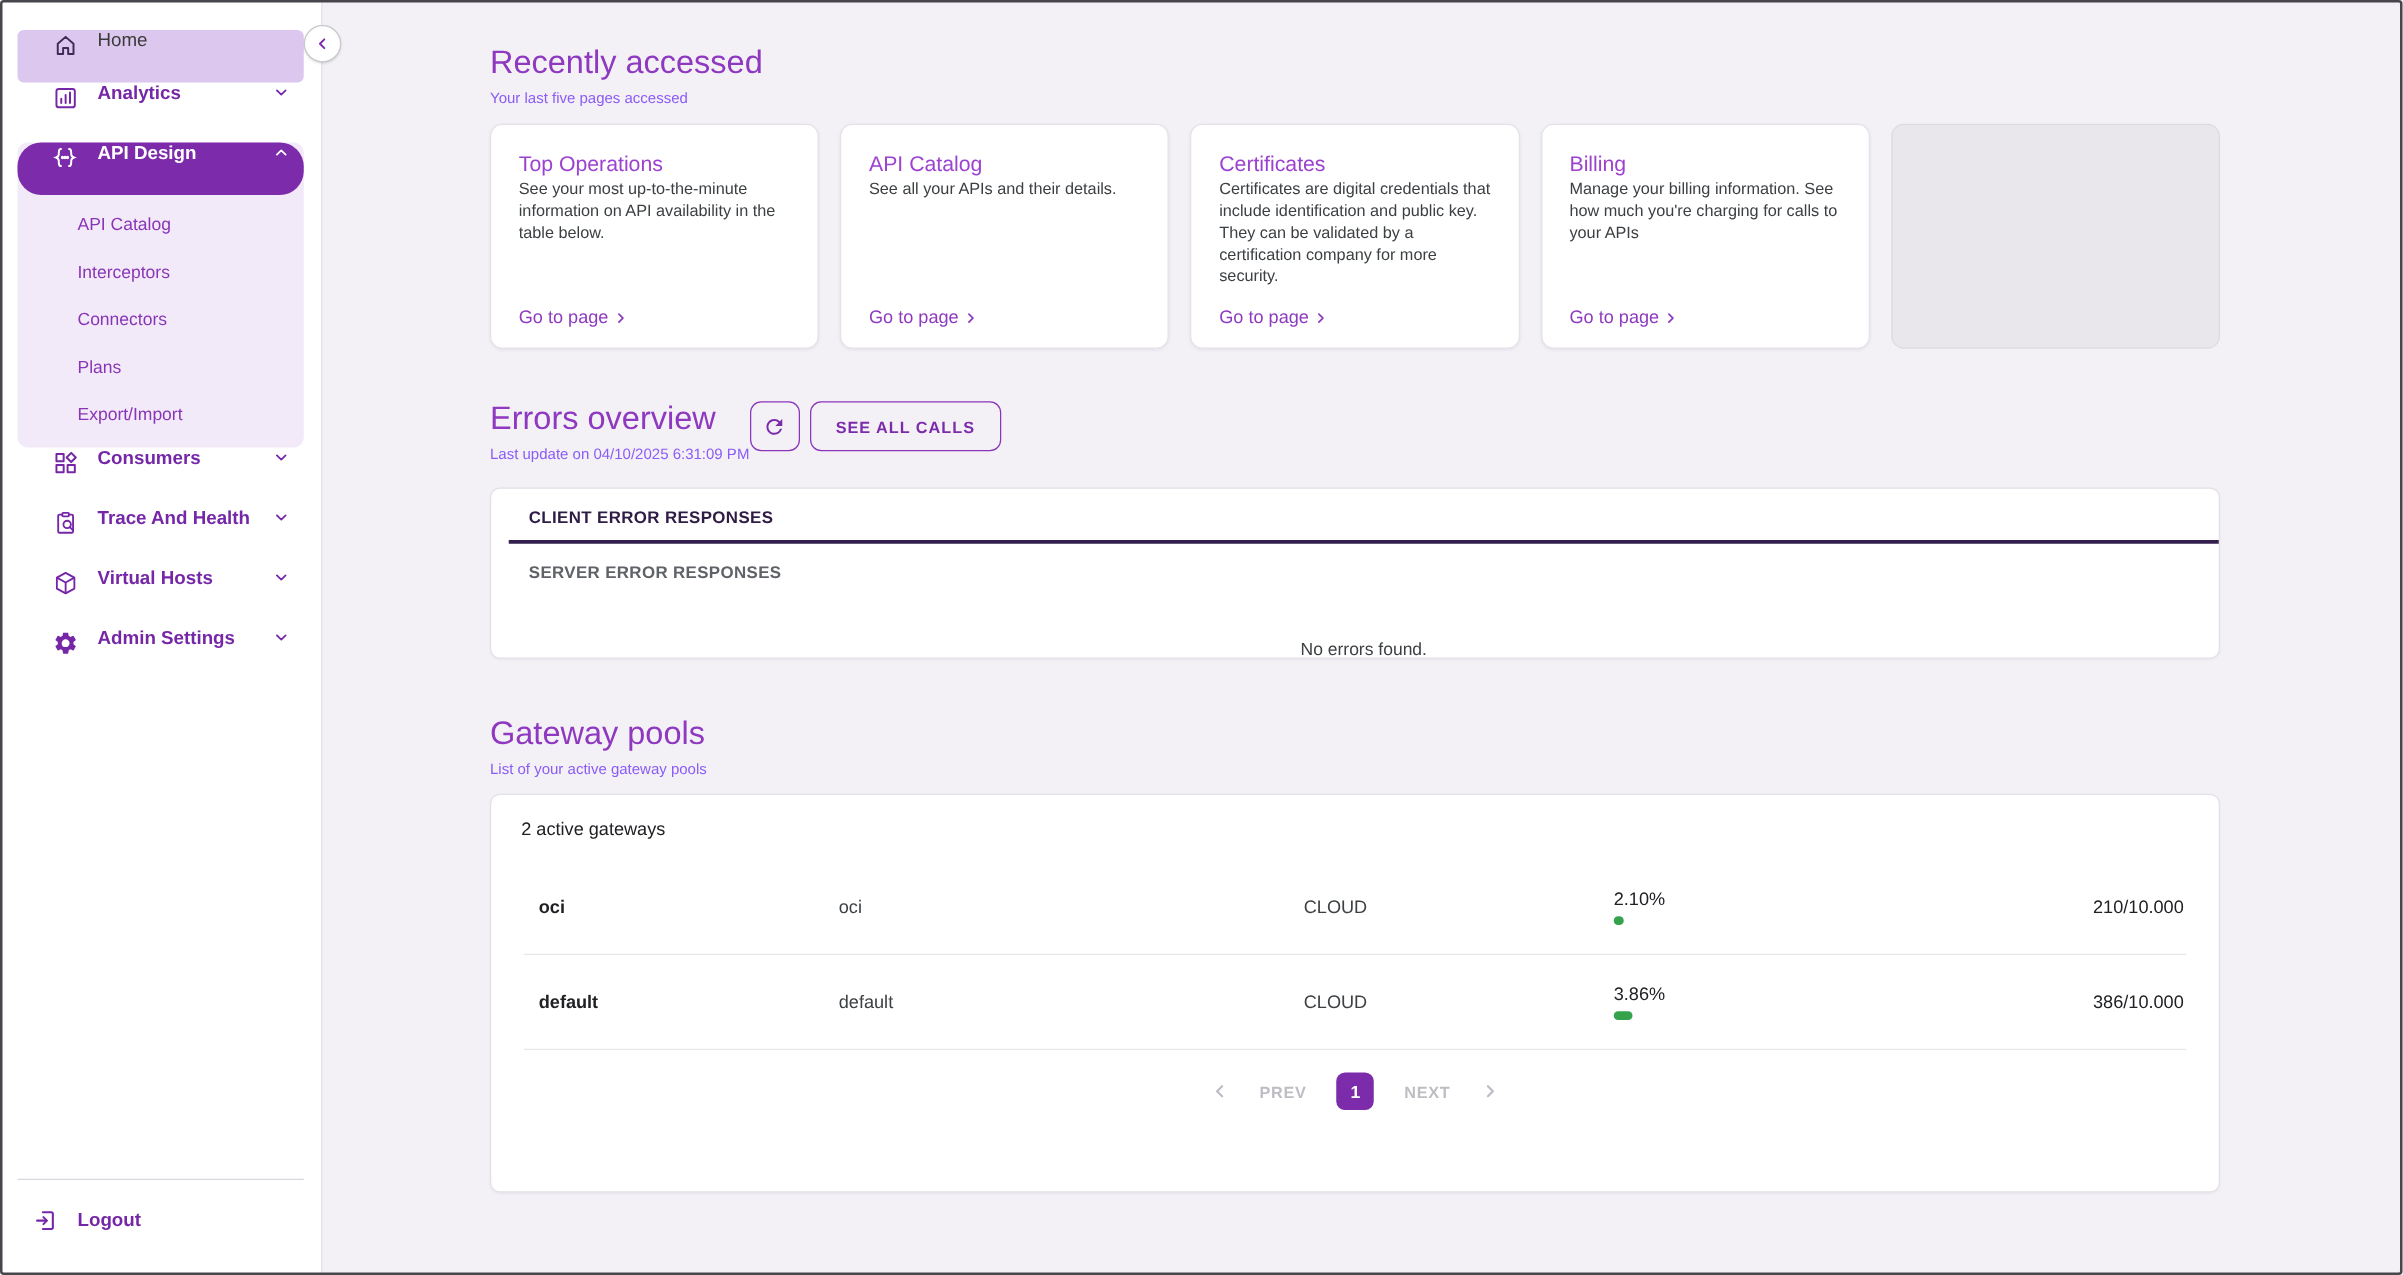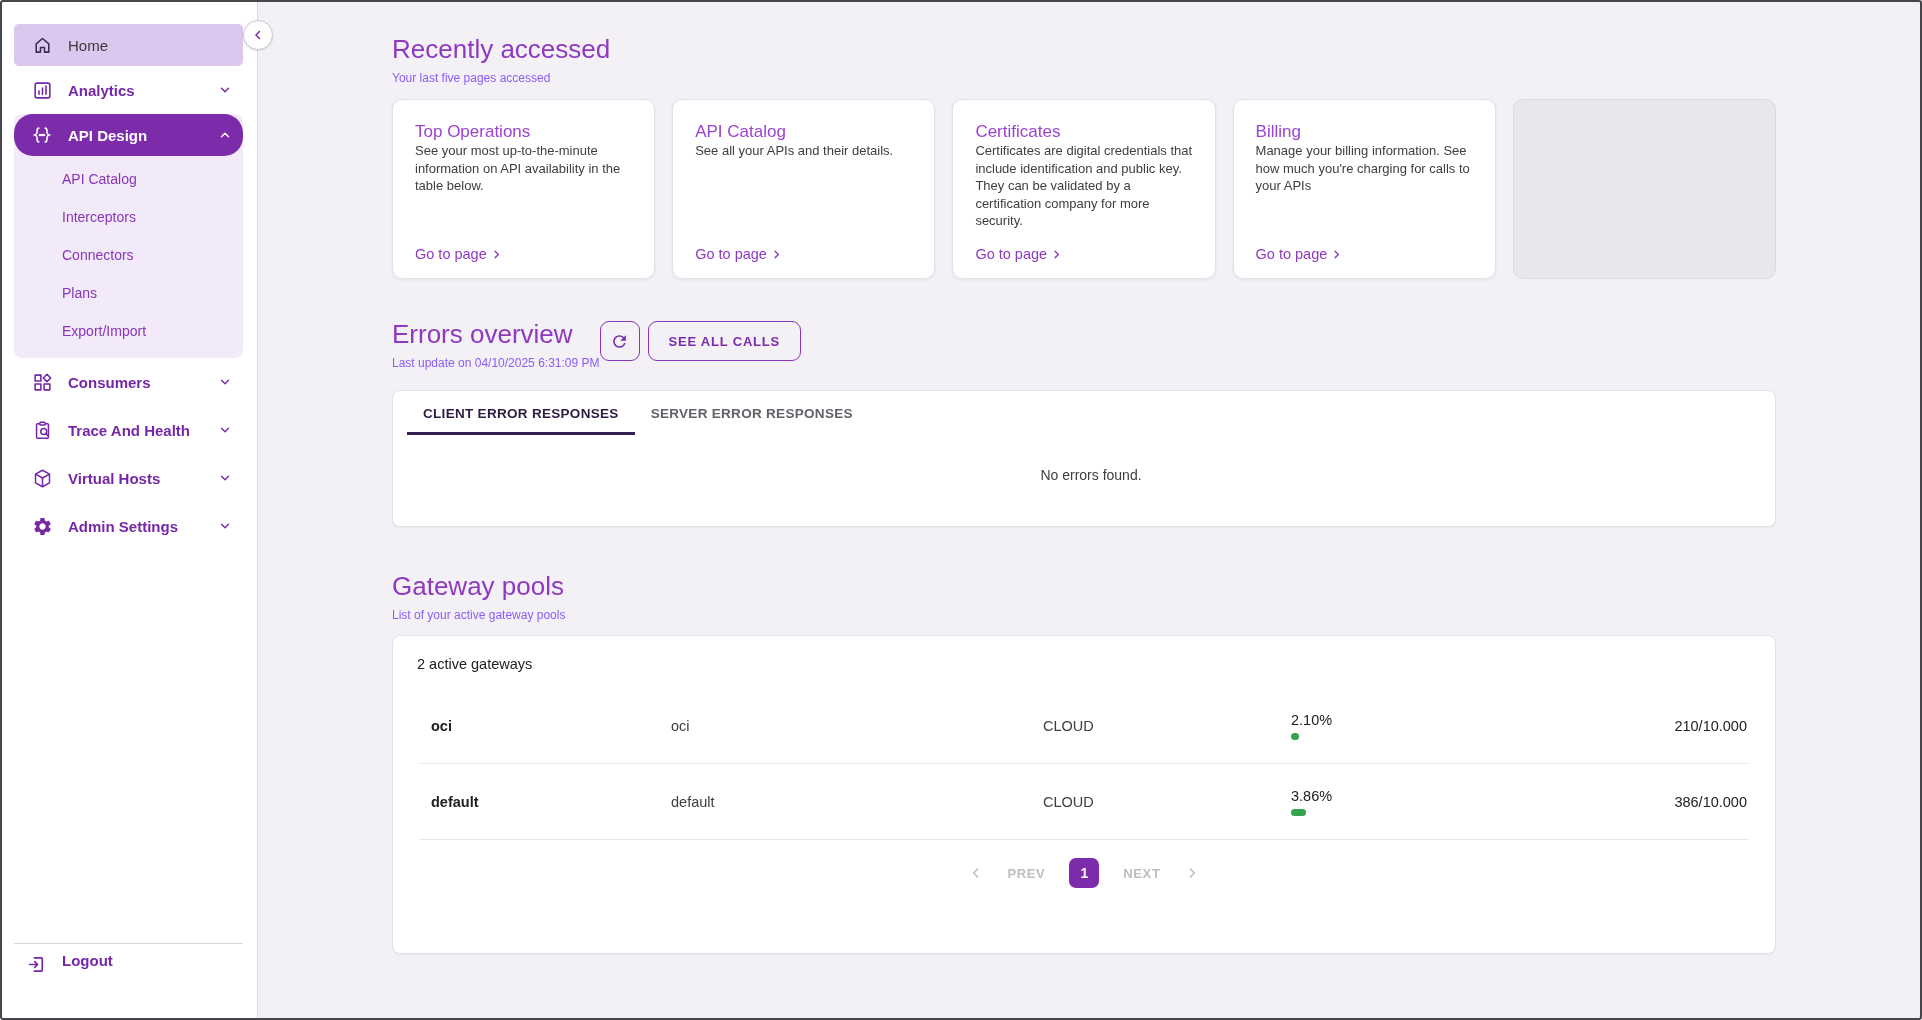--- a/index.html
+++ b/index.html
@@ -3,33 +3,33 @@
 <meta charset="utf-8">
 <style>
   * { margin:0; padding:0; box-sizing:border-box; }
   html,body { width:1922px; height:1020px; overflow:hidden;
     font-family:"Liberation Sans","DejaVu Sans",sans-serif; background:#f3f1f6; }
   .frame { position:fixed; inset:0; border:2px solid #46464c; border-radius:3px; pointer-events:none; z-index:99; }
 
   
   .sidebar { position:absolute; left:0; top:0; bottom:0; width:258px; background:#ffffff;
     border-right:1px solid #dddbe1; display:flex; flex-direction:column; padding:24px 14px 20px 14px; }
-  .nav-item { display:flex; align-items:center; height:48px; padding:0 10px 0 16px;
+  .nav-item { display:flex; height:48px; padding:0 10px 0 26px;
     border-radius:6px; cursor:pointer; color:#7527a8; font-weight:bold; font-size:15px; }
   .nav-item .ic { width:24px; height:24px; margin-right:14px; flex:none; display:flex; align-items:center; justify-content:center; }
   .nav-item .chev { margin-left:auto; width:16px; height:16px; display:flex; align-items:center; justify-content:center; }
   .nav-home { height:42px; background:#dcc8ef; color:#3a3a3a; font-weight:normal; border-radius:5px; }
   .nav-home .ic { color:#3f2b56; }
   .nav-group { background:#f2e9f9; border-radius:8px; margin-top:0; padding-bottom:8px; }
   .nav-active { background:#7c2baa; color:#ffffff; height:42px; border-radius:19px; }
   .sub-item { display:flex; align-items:center; height:38px; padding-left:48px; font-size:14px;
     color:#8936b6; cursor:pointer; border-radius:5px; }
   .sub-first { margin-top:4px; }
   .sidebar-divider { margin-top:auto; border-top:1px solid #d9d7dd; }
-  .logout-row { display:flex; align-items:flex-start; height:48px; padding:0 10px; margin-top:8px;
+  .logout-row { display:flex; align-items:center; height:48px; padding:0 10px; margin-top:8px;
     color:#7527a8; font-weight:bold; font-size:15px; cursor:pointer; }
   .logout-row .ic { width:24px; height:24px; margin-right:14px; display:flex; align-items:center; justify-content:center; }
   .collapse-btn { position:absolute; left:243px; top:20px; width:30px; height:30px; border-radius:50%;
     background:#ffffff; border:1px solid #c8c8ce; box-shadow:0 1px 2px rgba(0,0,0,.12); z-index:5;
     display:flex; align-items:center; justify-content:center; color:#7c2baa; cursor:pointer; }
 
   
   .main { position:absolute; left:258px; top:0; right:0; bottom:0; overflow:hidden;
     padding:34px 146px 0 134px; }
   .sec-title { font-size:26px; color:#8e39c0; font-weight:normal; }
@@ -47,21 +47,21 @@
   .errors-head { display:flex; justify-content:flex-start; align-items:flex-start; margin-top:40px; }
   .head-actions { display:flex; gap:8px; margin-top:2px; }
   .icon-btn { width:40px; height:40px; border:1px solid #8a35ba; border-radius:9px; background:transparent;
     color:#7c2baa; display:flex; align-items:center; justify-content:center; cursor:pointer; }
   .outline-btn { height:40px; padding:0 20px; border:1px solid #8a35ba; border-radius:9px; background:transparent;
     color:#7c2baa; font-size:13px; font-weight:bold; letter-spacing:.8px; cursor:pointer;
     font-family:"Liberation Sans","DejaVu Sans",sans-serif; }
 
   .panel { background:#ffffff; border:1px solid #e3e1e7; border-radius:8px; box-shadow:0 1px 2px rgba(30,20,50,.05); }
   .errors-panel { margin-top:20px; height:137px; padding-left:14px; }
-  .tabs { display:flex; }
+  .tabs { display:flex;flex-direction:column; }
   .tab { padding:15px 16px 11px 16px; font-size:13.5px; font-weight:bold; letter-spacing:.3px;
     color:#5f6368; cursor:pointer; border-bottom:3px solid transparent; }
   .tab-active { color:#2f1c45; border-bottom-color:#33204e; }
   .empty-msg { text-align:center; font-size:14px; color:#3c4043; margin-top:32px; }
 
   .gw-section { margin-top:44px; }
   .gw-panel { margin-top:13px; height:319px; padding-top:20px; }
   .gw-count { font-size:14.5px; color:#202124; padding-left:24px; }
   .gw-table { margin:16px 26px 0 26px; }
   .t-row { display:flex; align-items:center; }

